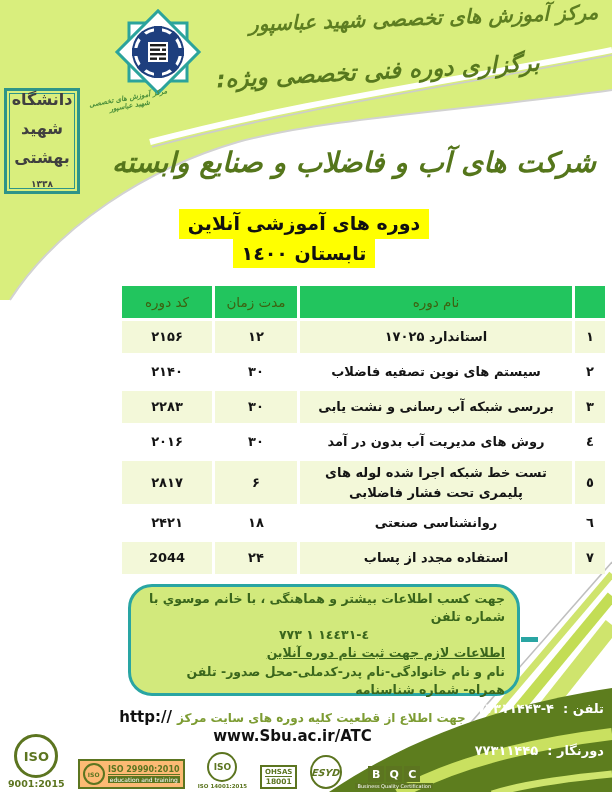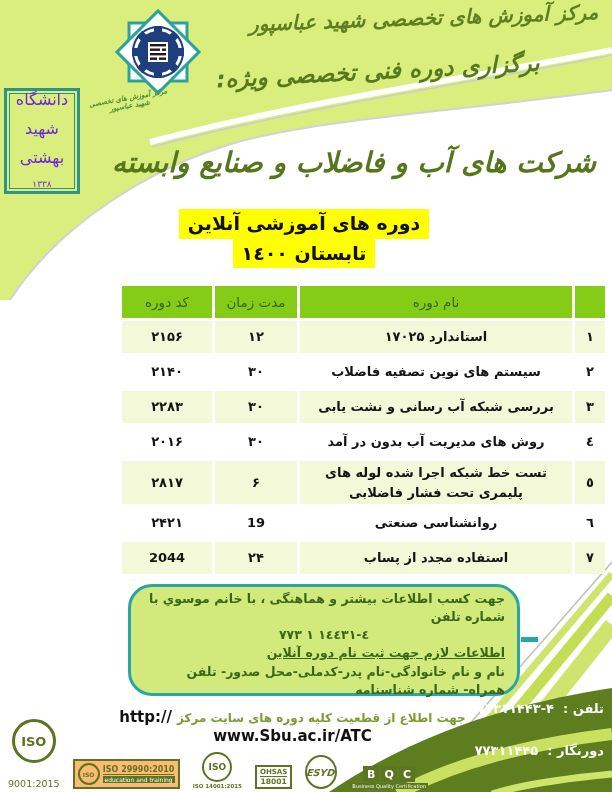--- a/index.html
+++ b/index.html
@@ -25,21 +25,21 @@
   .emblem{position:absolute;left:112px;top:6px;z-index:2;}
   .signature{
     position:absolute;left:84px;top:94px;z-index:2;width:90px;
     font-size:7px;font-weight:bold;font-style:italic;color:#4c8f3a;
     transform:rotate(-10deg);text-align:center;line-height:1.2;
   }
   .seal{
     position:absolute;left:4px;top:88px;z-index:2;width:70px;height:100px;
     border:3px solid #2e9488;box-shadow:inset 0 0 0 2px #d9ee7d, inset 0 0 0 3px #2e9488;
     display:flex;flex-direction:column;align-items:center;justify-content:center;
-    color:#6d28d9;font-weight:normal;line-height:1.05;text-align:center;gap:12px;
+    color:#404040;font-weight:bold;line-height:1.05;text-align:center;gap:12px;
   }
   .seal .w{font-size:16px;letter-spacing:1px;}
   .seal .y{font-size:9px;margin-top:2px;}
 
   
   .main-title{
     position:absolute;left:104px;top:146px;width:500px;z-index:2;
     text-align:center;font-size:28px;font-weight:bold;font-style:italic;color:#55761b;
   }
   .yellow-wrap{position:absolute;left:118px;top:209px;width:372px;z-index:2;text-align:center;}
@@ -48,21 +48,21 @@
     font-size:19px;font-weight:bold;padding:2px 9px;line-height:1.35;
   }
 
   
   .course-table{
     position:absolute;left:119px;top:283px;z-index:2;
     border-collapse:separate;border-spacing:3px 3px;direction:rtl;
     table-layout:fixed;width:480px;
   }
   .course-table th{
-    background:#84cc16;color:#3d6110;font-weight:normal;
+    background:#22c55e;color:#3d6110;font-weight:normal;
     font-size:13.5px;height:30px;padding:1px 2px;
   }
   .course-table td{
     font-size:13px;font-weight:bold;color:#141414;text-align:center;
     height:28px;padding:2px 3px;line-height:1.5;
   }
   .course-table tr:nth-child(odd) td{background:#f3f8d9;}
   .course-table tr:nth-child(even) td{background:#ffffff;}
 
   
@@ -96,21 +96,21 @@
   .num{direction:ltr;unicode-bidi:isolate;}
 
   
   .certs{
     position:absolute;left:8px;top:737px;width:330px;height:52px;z-index:3;
     display:flex;align-items:flex-end;gap:13px;color:#5c7520;
   }
   .c-item{display:flex;flex-direction:column;align-items:center;}
   .circ{border-radius:50%;display:flex;align-items:center;justify-content:center;font-weight:900;}
   .iso9001-c{width:38px;height:38px;border:3px solid #5c7520;font-size:13px;}
-  .iso9001-l{font-size:9.5px;font-weight:normal;margin-top:15px;}
+  .iso9001-l{font-size:9.5px;font-weight:bold;margin-top:0;}
   .badge29990{border:2px solid #5c7520;padding:2px 3px;display:flex;align-items:center;gap:3px;background:#fdba74;}
   .iso29990-c{width:18px;height:18px;border:2px solid #5c7520;font-size:6px;flex:none;}
   .b29-col{display:flex;flex-direction:column;align-items:center;}
   .b29-title{font-size:8px;font-weight:bold;border-bottom:1px solid #5c7520;white-space:nowrap;}
   .b29-sub{font-size:6px;background:#5c7520;color:#fff;padding:0 2px;white-space:nowrap;margin-top:1px;}
   .iso14001-c{width:26px;height:26px;border:2.5px solid #5c7520;font-size:9px;}
   .iso14001-l{font-size:5.5px;font-weight:bold;margin-top:1px;white-space:nowrap;}
   .ohsas{border:2px solid #5c7520;padding:1px 3px;text-align:center;}
   .ohsas-t{font-size:7px;font-weight:900;border-bottom:1px solid #5c7520;}
   .ohsas-n{font-size:7.5px;font-weight:900;}
@@ -226,21 +226,21 @@
         </tr>
         <tr>
           <td>٥</td>
           <td>تست خط شبکه اجرا شده لوله های پلیمری تحت فشار فاضلابی</td>
           <td>۶</td>
           <td>۲۸۱۷</td>
         </tr>
         <tr>
           <td>٦</td>
           <td>روانشناسی صنعتی</td>
-          <td>19</td>
+          <td>۱۸</td>
           <td>۲۴۲۱</td>
         </tr>
         <tr>
           <td>٧</td>
           <td>استفاده مجدد از پساب</td>
           <td>۲۴</td>
           <td>2044</td>
         </tr>
       </tbody>
   </table>

